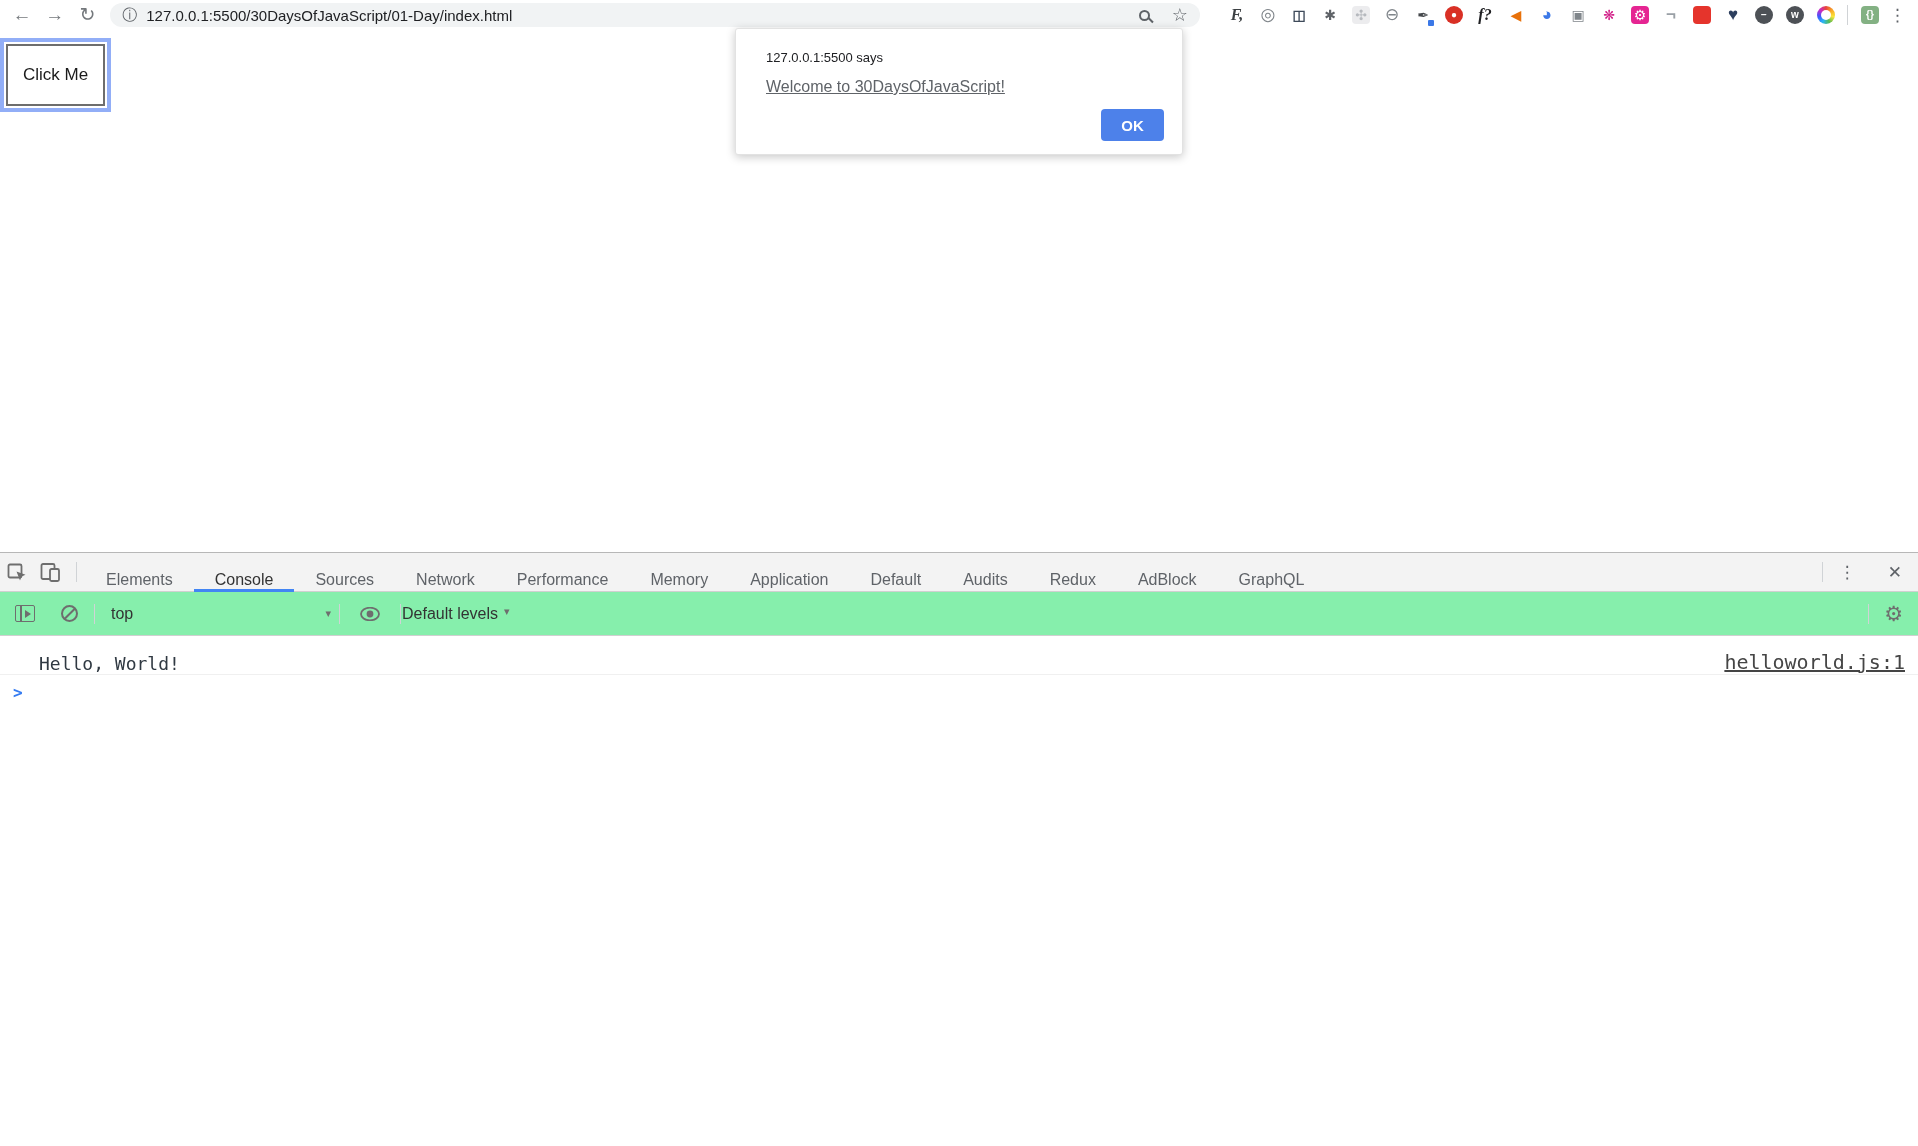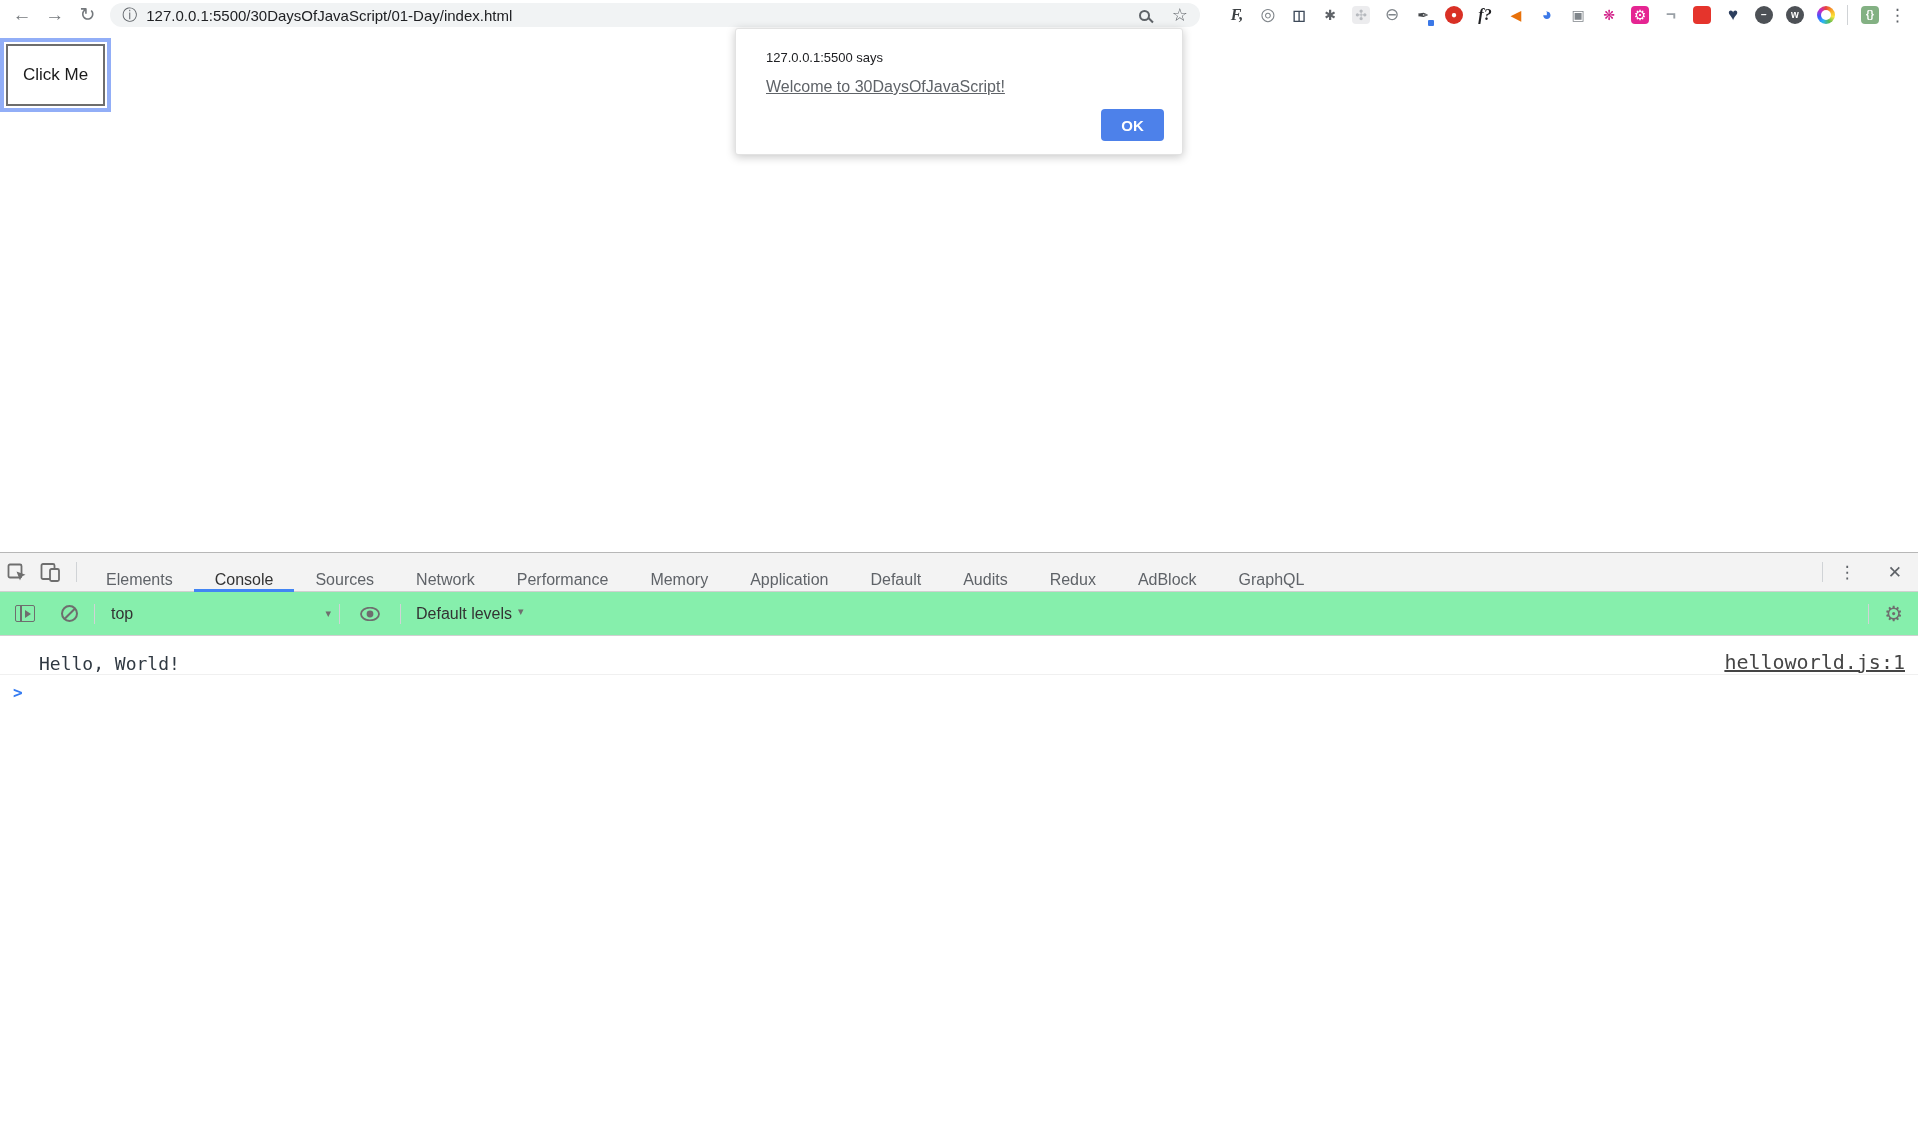--- a/index.html
+++ b/index.html
@@ -84,21 +84,21 @@
   .block-ic::after { content:""; position:absolute; left:-1px; top:5.5px; width:15px; height:2px;
                      background:#6e6e6e; transform:rotate(-45deg); }
   .ctx-select { width:228px; margin-left:14px; display:flex; align-items:center;
                 justify-content:space-between; font-size:16px; color:#333; cursor:pointer; padding-right:8px; }
   .dd-arrow { font-size:11px; color:#6e6e6e; }
   .eye-wrap { padding:0 20px; cursor:pointer; display:flex; align-items:center; }
   .filter-input { width:416px; height:26px; margin-left:12px; border:1px solid #e0e0e0;
                   background:#fff; font-size:16px; color:#202124; padding:0 9px;
                   font-family:"Liberation Sans", sans-serif; outline:none; }
   .filter-input::placeholder { color:#8a8a8a; }
-  .levels { margin-left:15px; font-size:16px; color:#333; cursor:pointer;
+  .levels { margin-left:1px; font-size:16px; color:#333; cursor:pointer;
             display:flex; align-items:flex-start; gap:6px; }
   .dt-toolbar-right { margin-left:auto; display:flex; align-items:center; }
   .gear { font-size:21px; color:#6e6e6e; padding:0 15px; cursor:pointer; }
 
   .console-row { height:39px; display:flex; align-items:flex-end;
                  border-bottom:1px solid #f0f0f0; font-family:"DejaVu Sans Mono", monospace; }
   .msg-text { margin-left:39px; font-size:18px; color:#303942; }
   .msg-src { margin-left:auto; margin-right:13px; font-size:20px; color:#454545;
              text-decoration:underline; cursor:pointer; }
   .prompt-row { height:35px; display:flex; align-items:center; }

